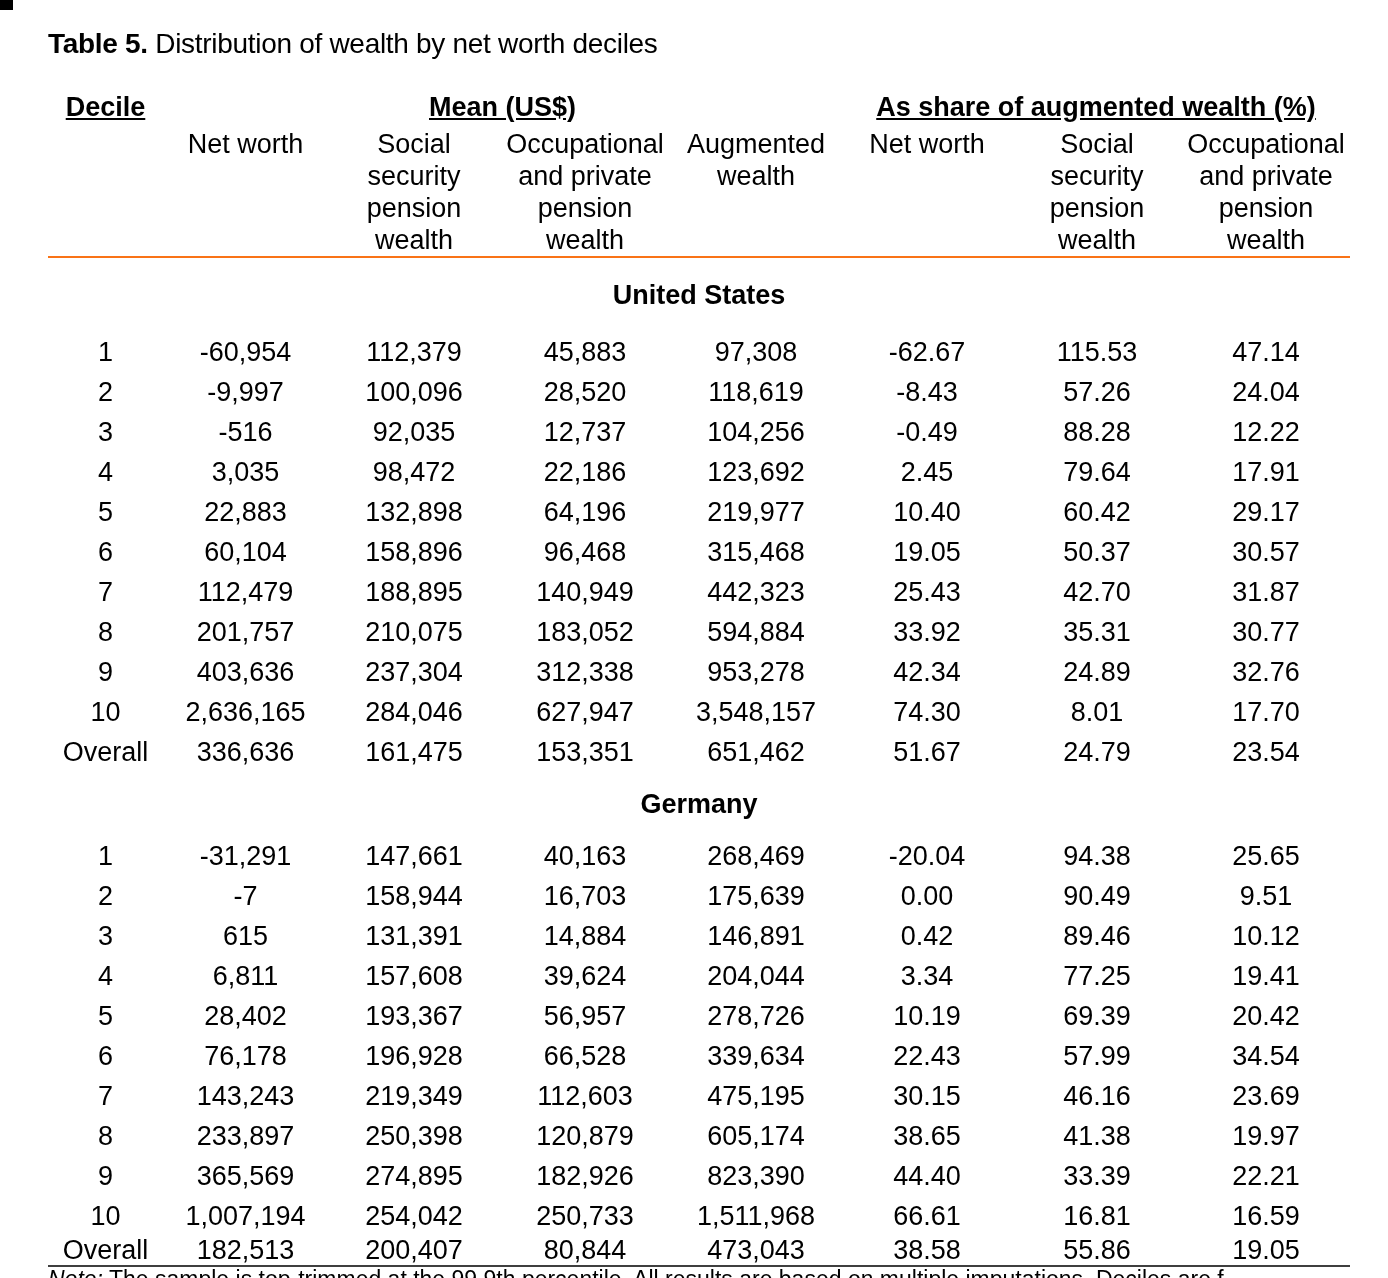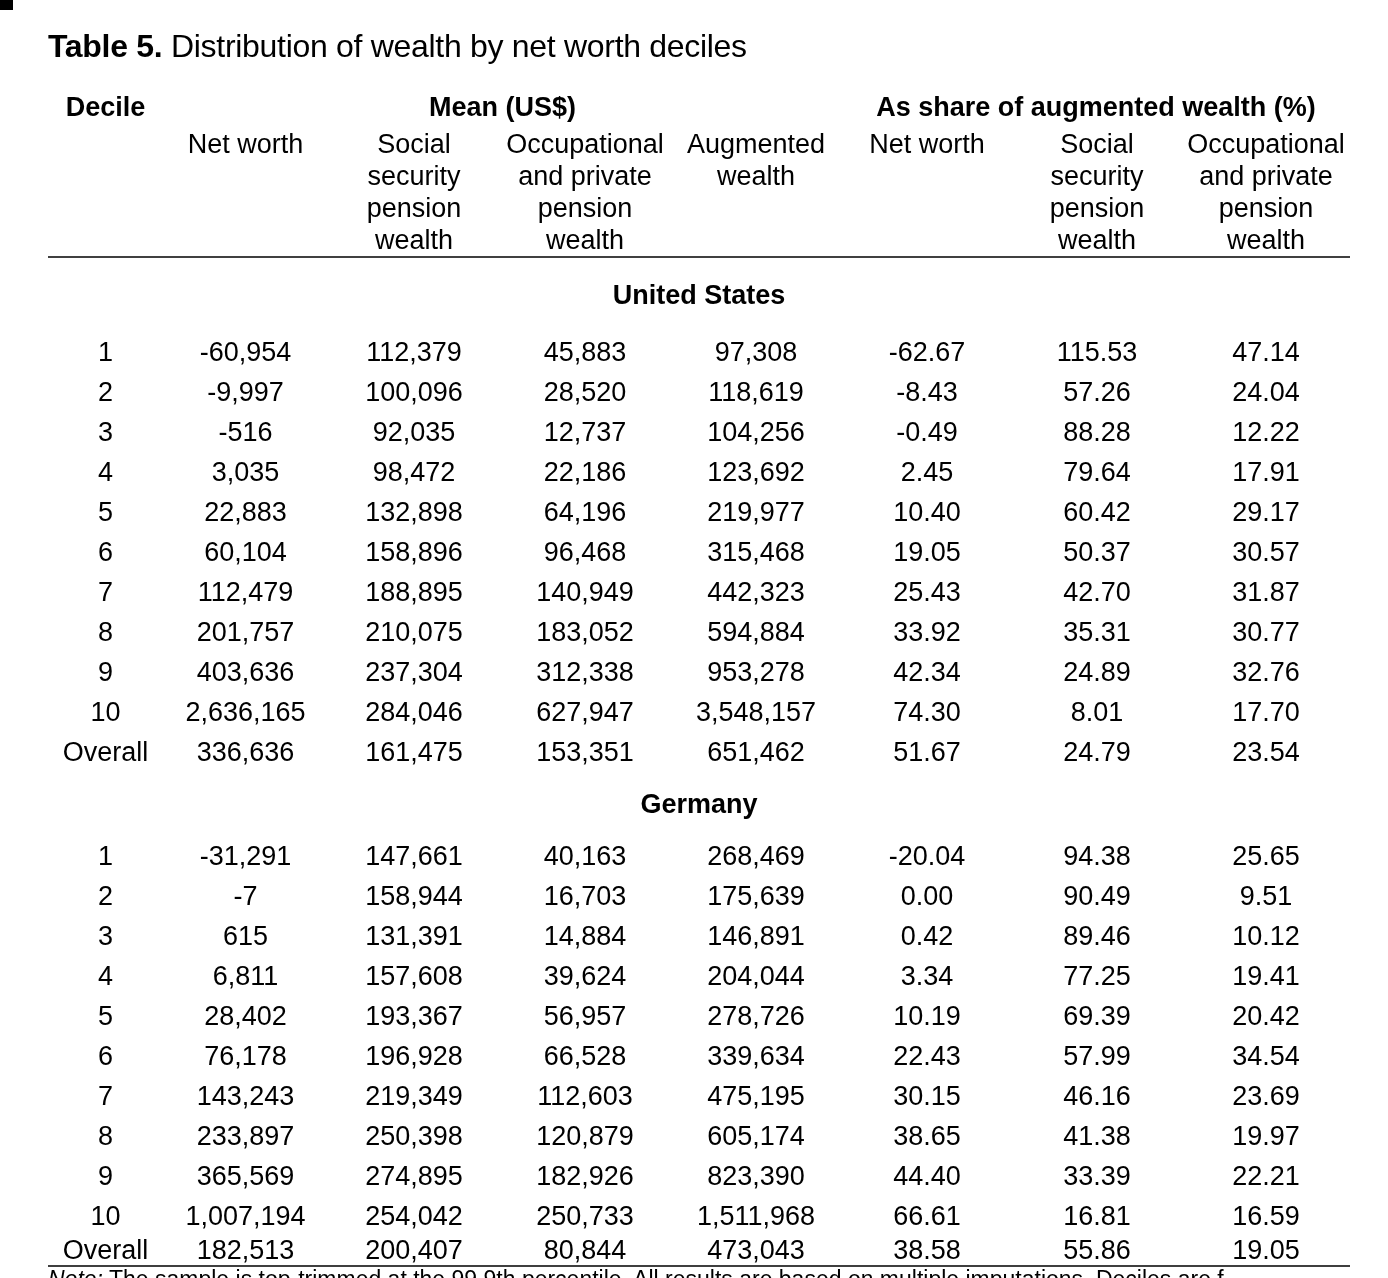--- a/index.html
+++ b/index.html
@@ -3,32 +3,32 @@
 <meta charset="utf-8">
 <style>
   html, body { margin:0; padding:0; }
   body {
     width:1388px; height:1278px;
     position:relative; overflow:hidden;
     background:#ffffff; color:#000;
     font-family:"Liberation Sans", sans-serif;
   }
   .artifact { position:absolute; left:0; top:0; width:13px; height:10px; background:#000; }
-  .title { position:absolute; left:48px; top:28px; font-size:32px; letter-spacing:-0.3px; }
+  .title { position:absolute; left:48px; top:28px; font-size:28px; letter-spacing:-0.3px; }
   .title .b { font-weight:bold; }
   table.main {
     position:absolute; left:48px; top:86px; width:1302px;
     border-collapse:collapse; table-layout:fixed;
     font-size:27px;
   }
   th, td { padding:0; margin:0; text-align:center; font-weight:normal; }
-  tr.hA th { height:42px; vertical-align:middle; font-weight:bold; }
+  tr.hA th { height:42px; vertical-align:middle; font-weight:bold;text-decoration:underline; }
   tr.hB th {
     height:128px; vertical-align:top; line-height:32px;
-    white-space:pre-line; border-bottom:2px solid #404040;
+    white-space:pre-line; border-bottom:2px solid #f97316;
   }
   tbody td { height:40px; line-height:40px; vertical-align:middle; white-space:nowrap; }
   tr.section td { font-weight:bold; }
   tr.sec-0 td { height:74px; line-height:74px;margin-top:20px; }
   tr.sec-1 td { height:64px; line-height:64px; }
   tr.last td { height:29px; line-height:29px; border-bottom:2px solid #3f3f3f; }
   .note {
     position:absolute; left:48px; top:1266px;
     font-size:23px; white-space:nowrap;
   }

